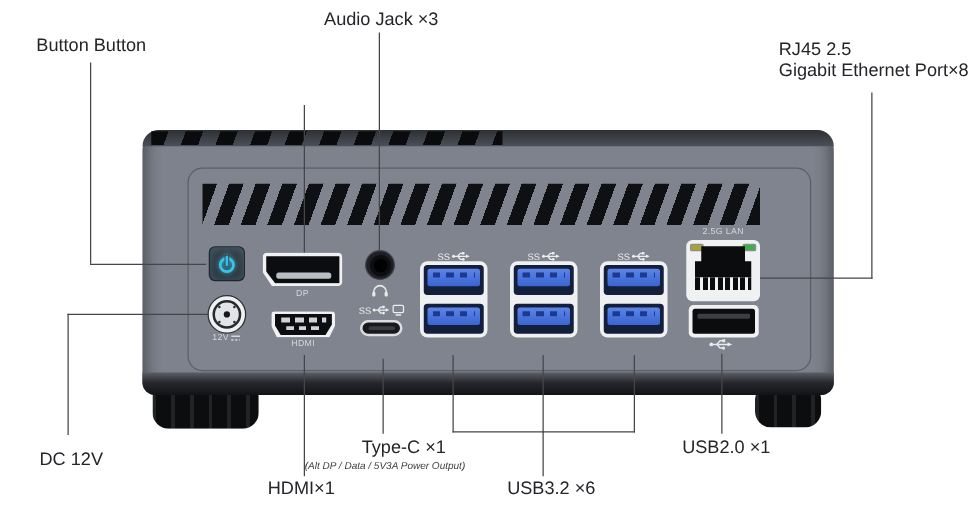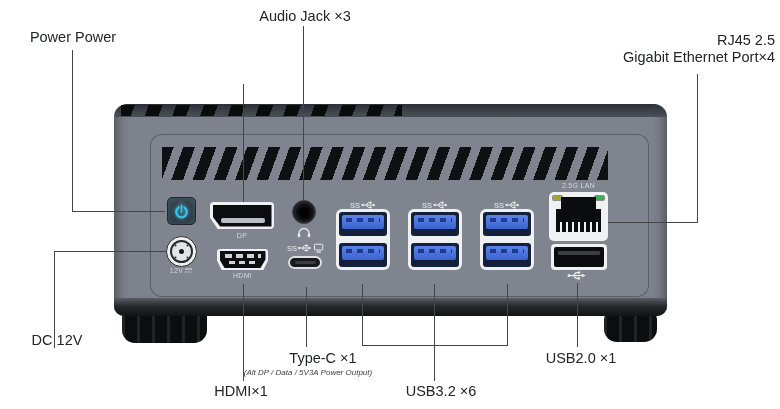--- a/index.html
+++ b/index.html
@@ -8,21 +8,21 @@
     position:relative; width:780px; height:409px; overflow:hidden;
     background:#ffffff;
     font-family:"Liberation Sans", sans-serif;
     color:#202226;
   }
   
   .lbl {
     position:absolute; transform:translateX(-50%);
     white-space:nowrap; font-size:14.5px; line-height:1.15; color:#232529;
   }
-  .lbl-center { text-align:right; }
+  .lbl-center { text-align:left; }
   .lbl-sub { font-size:8px; color:#3c3e42;font-style:italic; }
   
   .ln { position:absolute; background:#45464a; z-index:30; }
   
   .foot {
     position:absolute; background:#0c0d0f;
     border-radius:7px 7px 13px 13px; z-index:1;
     background-image:repeating-linear-gradient(90deg, rgba(255,255,255,.09) 0 3px, transparent 3px 15px);
     background-color:#0c0d0f;
   }
@@ -146,27 +146,27 @@
     background:#f0f1f3; border-radius:4px; padding:3px;
   }
   .usb2-black { width:100%; height:100%; background:#0b0c0e; border-radius:2px; position:relative; }
   .usb2-slot { position:absolute; left:4px; right:4px; top:4px; height:4px; background:#3c3e43; border-radius:1px; }
 </style>
 </head>
 <body>
 
 <div class="canvas">
 
-  <div class="lbl" style="left:73px; top:29px;">Power Power</div>
+  <div class="lbl" style="left:73px; top:29px;">Button Button</div>
   <div class="lbl" style="left:305px; top:8px;">Audio Jack ×3</div>
   <div class="lbl lbl-center" style="left:699px; top:32px;">
     <div>RJ45 2.5</div>
-    <div>Gigabit Ethernet Port×4</div>
-  </div>
-  <div class="lbl" style="left:57px; top:332px;">DC 12V</div>
+    <div>Gigabit Ethernet Port×8</div>
+  </div>
+  <div class="lbl" style="left:57px; top:360px;">DC 12V</div>
   <div class="lbl" style="left:241px; top:383px;">HDMI×1</div>
   <div class="lbl" style="left:310px; top:350px;margin-left:13px;">Type-C ×1</div>
   <div class="lbl lbl-sub" style="left:308px; top:368px;">(Alt DP / Data / 5V3A Power Output)</div>
   <div class="lbl" style="left:441px; top:383px;">USB3.2 ×6</div>
   <div class="lbl" style="left:581px; top:350px;">USB2.0 ×1</div>
 
   <div class="ln" style="left:72px; top:50px; width:1px; height:161px;"></div>
   <div class="ln" style="left:72px; top:211px; width:93px; height:1px;"></div>
   <div class="ln" style="left:243px; top:84px; width:1px; height:118px;"></div>
   <div class="ln" style="left:303px; top:26px; width:1px; height:175px;"></div>

